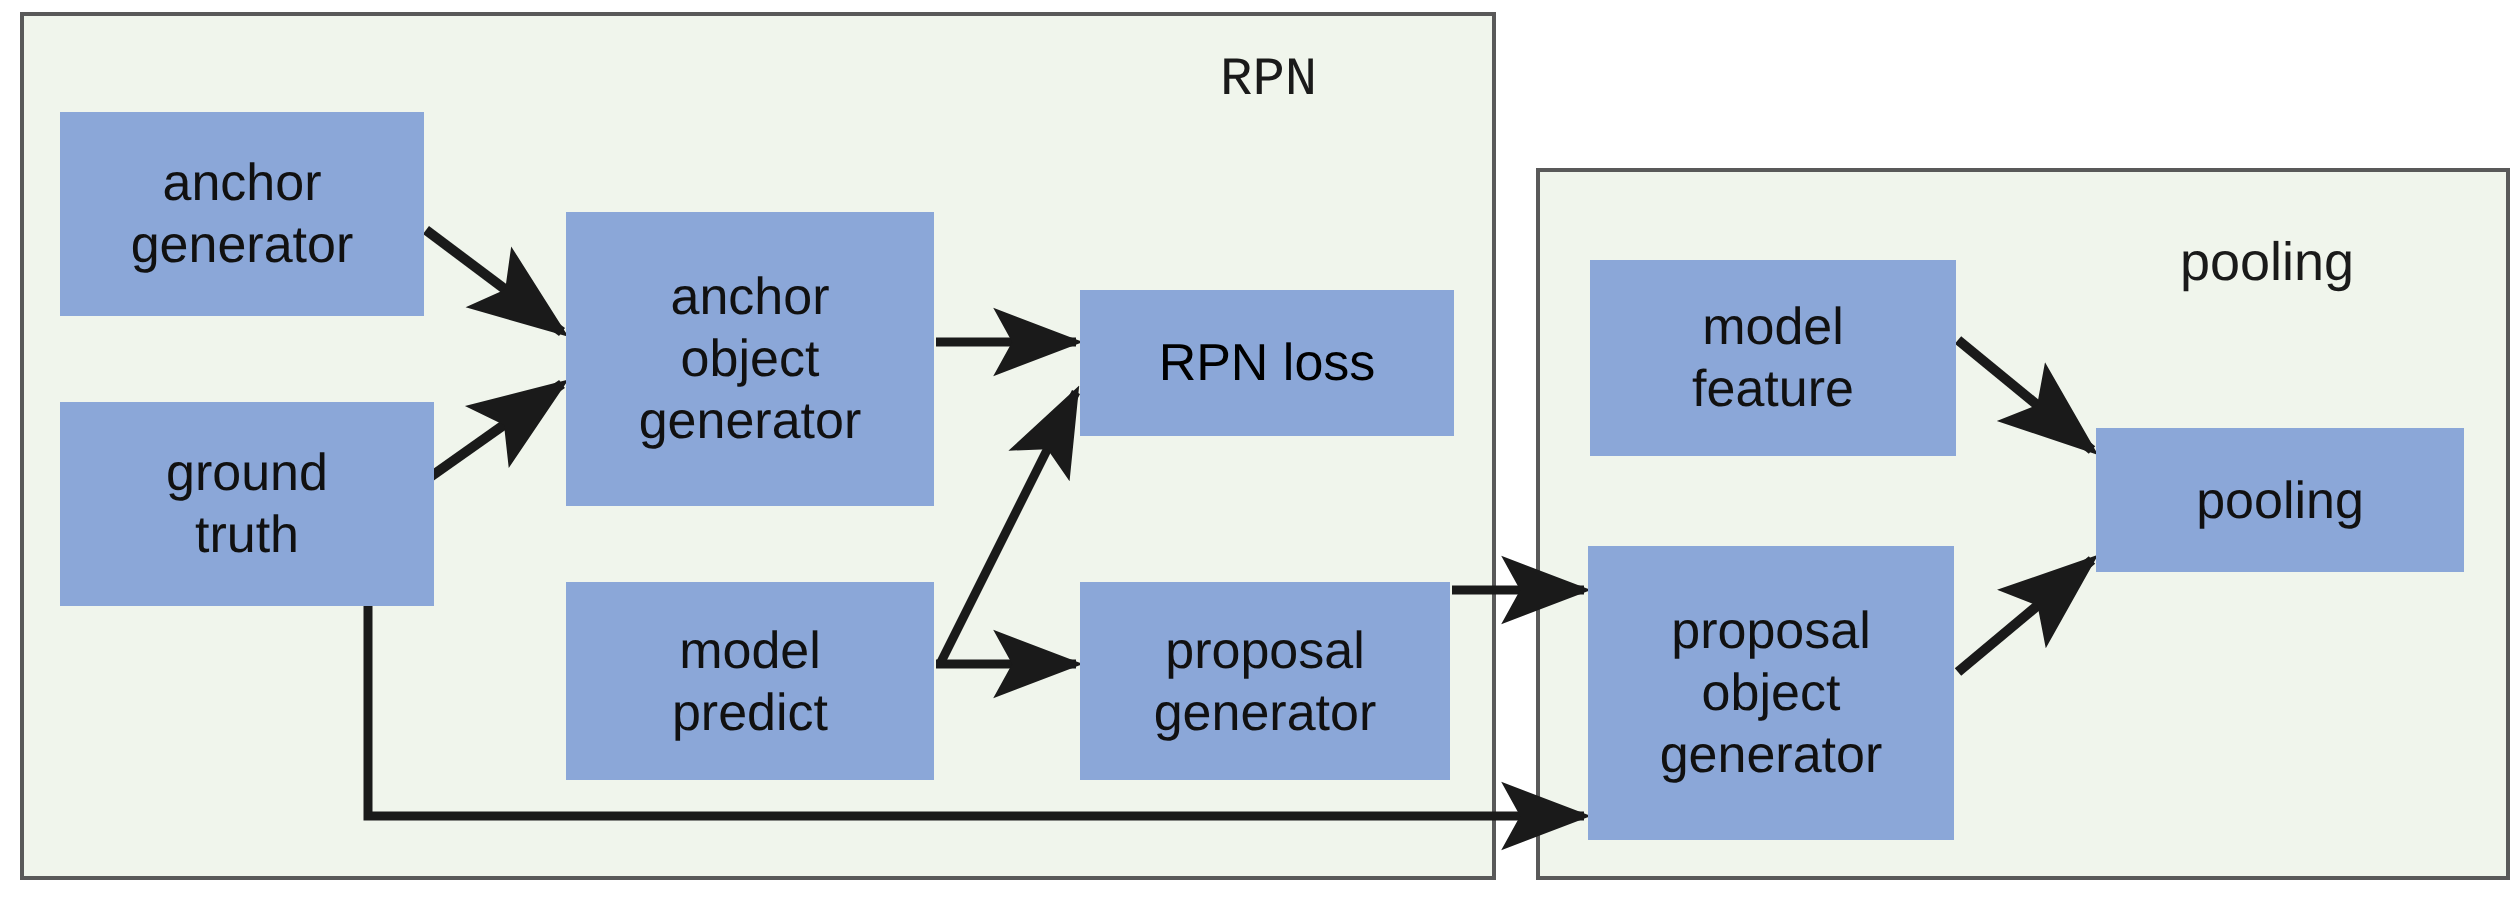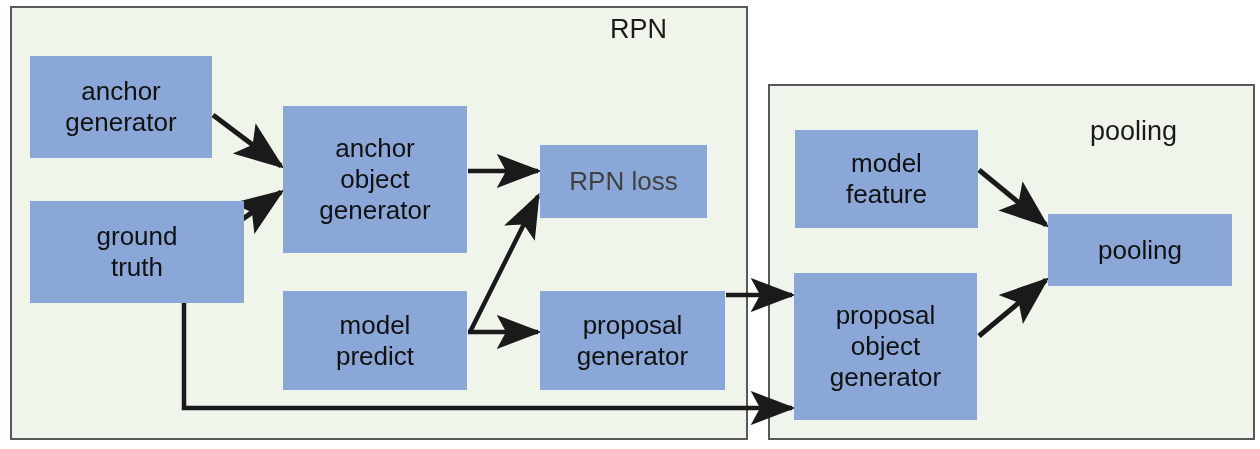--- a/index.html
+++ b/index.html
@@ -59,21 +59,21 @@
   }
 </style>
 </head>
 <body>
 
 <div id="diagram-root">
 
   <div class="panel" id="panel-0" style="left: 10px; top: 6px; width: 738px; height: 434px; background: rgb(240, 245, 236); border-color: rgb(89, 89, 89);"></div>
   <div class="panel" id="panel-1" style="left: 768px; top: 84px; width: 487px; height: 356px; background: rgb(240, 245, 236); border-color: rgb(89, 89, 89);"></div>
 
-  <div class="panel-label" id="panel-label-0" style="left: 610px; top: 16px;">RPN</div>
+  <div class="panel-label" id="panel-label-0" style="left: 610px; top: 28px; font-family: Liberation Mono, monospace;">RPN</div>
   <div class="panel-label" id="panel-label-1" style="left: 1090px; top: 118px;">pooling</div>
 
   <svg id="edge-layer" viewBox="0 0 1260 449" xmlns="http://www.w3.org/2000/svg">
     <defs>
       <marker id="arrowhead" markerWidth="10" markerHeight="8" refX="9.2" refY="4" orient="auto" markerUnits="strokeWidth">
         <path d="M0,0.2 L10,4 L0,7.8 L2.1,4 Z" fill="#1a1a1a"></path>
       </marker>
     </defs>
 
     <line x1="213" y1="115" x2="281" y2="166" stroke="#1a1a1a" stroke-width="5" marker-end="url(#arrowhead)"></line>
@@ -90,28 +90,28 @@
 
     <polyline points="184,294 184,408 792,408" fill="none" stroke="#1a1a1a" stroke-width="4.5" marker-end="url(#arrowhead)"></polyline>
 
     <line x1="979" y1="170" x2="1046" y2="225" stroke="#1a1a1a" stroke-width="5" marker-end="url(#arrowhead)"></line>
 
     <line x1="979" y1="336" x2="1046" y2="280" stroke="#1a1a1a" stroke-width="5" marker-end="url(#arrowhead)"></line>
   </svg>
 
   <div class="node" id="node-0" style="left: 30px; top: 46px; width: 182px; height: 102px; background: rgb(139, 167, 216); color: rgb(17, 17, 17);">anchor
 generator</div>
-  <div class="node" id="node-1" style="left: 30px; top: 191px; width: 214px; height: 102px; background: rgb(139, 167, 216); color: rgb(17, 17, 17);">ground
+  <div class="node" id="node-1" style="left: 30px; top: 191px; width: 187px; height: 102px; background: rgb(139, 167, 216); color: rgb(17, 17, 17);">ground
 truth</div>
   <div class="node" id="node-2" style="left: 283px; top: 96px; width: 184px; height: 147px; background: rgb(139, 167, 216); color: rgb(17, 17, 17);">anchor
 object
 generator</div>
   <div class="node" id="node-3" style="left: 283px; top: 281px; width: 184px; height: 99px; background: rgb(139, 167, 216); color: rgb(17, 17, 17);">model
 predict</div>
-  <div class="node" id="node-4" style="left: 540px; top: 135px; width: 167px; height: 73px; background: rgb(139, 167, 216); color: #404040; text-align: center;">RPN loss</div>
+  <div class="node" id="node-4" style="left: 540px; top: 135px; width: 187px; height: 73px; background: rgb(139, 167, 216); color: #000000; text-align: center;">RPN loss</div>
   <div class="node" id="node-5" style="left: 540px; top: 281px; width: 185px; height: 99px; background: rgb(139, 167, 216); color: rgb(17, 17, 17);">proposal
 generator</div>
   <div class="node" id="node-6" style="left: 795px; top: 120px; width: 183px; height: 98px; background: rgb(139, 167, 216); color: rgb(17, 17, 17);">model
 feature</div>
   <div class="node" id="node-7" style="left: 794px; top: 263px; width: 183px; height: 147px; background: rgb(139, 167, 216); color: rgb(17, 17, 17);">proposal
 object
 generator</div>
   <div class="node" id="node-8" style="left: 1048px; top: 204px; width: 184px; height: 72px; background: rgb(139, 167, 216); color: rgb(17, 17, 17);">pooling</div>
 
 </div>

